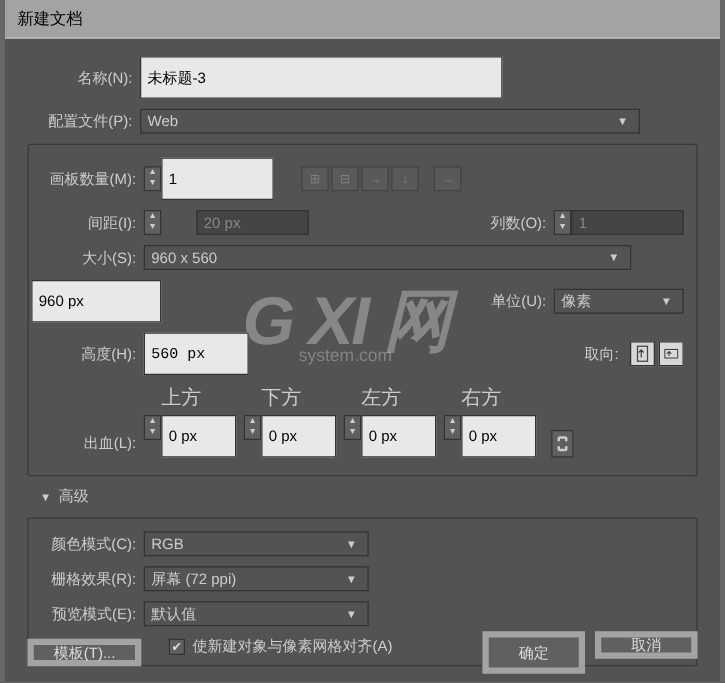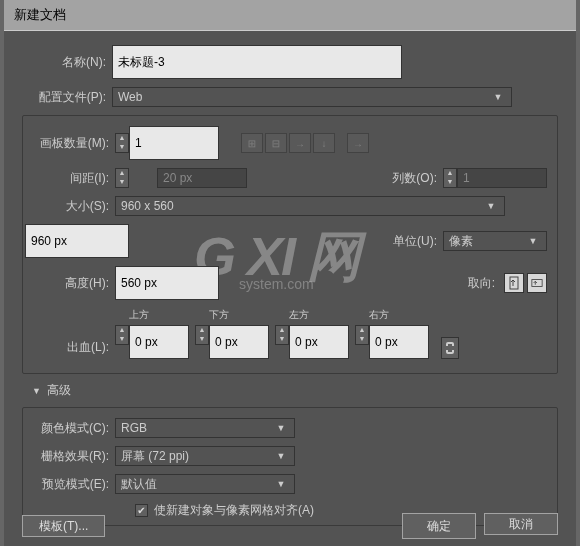--- a/index.html
+++ b/index.html
@@ -17,29 +17,29 @@
 .stepper { display: flex; flex-direction: column; width: 14px; height: 20px; background: #606060; border: 1px solid #333; }
 .stepper span { flex: 1; font-size: 7px; color: #ccc; text-align: center; line-height: 8px; cursor: pointer; }
 .icon-btn { width: 22px; height: 20px; background: #606060; border: 1px solid #333; display: inline-flex; align-items: center; justify-content: center; color: #aaa; font-size: 10px; margin-left: 2px; cursor: pointer; }
 .icon-btn.disabled { opacity: 0.5; }
 .fieldset { border: 1px solid #3a3a3a; border-radius: 2px; padding: 10px 10px 6px 10px; margin-bottom: 8px; position: relative; }
 .fieldset-inner { margin-left: -8px; }
 .section-header { display: flex; align-items: center; color: #ccc; font-size: 12px; margin: 4px 0 8px 10px; cursor: pointer; }
 .section-header .tri { margin-right: 6px; font-size: 9px; }
 .bleed-group { display: flex; align-items: flex-end; gap: 6px; }
 .bleed-col { display: flex; flex-direction: column; align-items: flex-start; }
-.bleed-col .hdr { font-size: 10px; color: #ccc; margin-bottom: 3px; padding-left: 14px; }
+.bleed-col .hdr { font-size: 16px; color: #ccc; margin-bottom: 3px; padding-left: 14px; }
 .bleed-input { display: flex; }
 .link-btn { width: 18px; height: 22px; background: #606060; border: 1px solid #333; display: flex; align-items: center; justify-content: center; color: #ccc; font-size: 11px; cursor: pointer; margin-left: 6px; }
 .checkbox-row { display: flex; align-items: center; color: #ccc; font-size: 12px; margin-left: 110px; margin-top: 4px; }
 .checkbox { width: 13px; height: 13px; background: #606060; border: 1px solid #333; margin-right: 6px; display: flex; align-items: center; justify-content: center; color: #ddd; font-size: 10px; }
 .footer { position: absolute; bottom: 8px; left: 18px; right: 18px; display: flex; justify-content: space-between; align-items: center; }
 .footer-left { display: flex; gap: 8px; }
 .footer-right { display: flex; gap: 8px; }
-.btn { background: #606060; color: #ddd; border: 1px solid #a3a3a3; height: 22px; padding: 0 16px; font-size: 12px; display: flex; align-items: center; cursor: pointer; }
+.btn { background: #606060; color: #ddd; border: 5px solid #a3a3a3; height: 22px; padding: 0 16px; font-size: 12px; display: flex; align-items: center; cursor: pointer; }
 .watermark { position: absolute; top: 190px; left: 190px; font-size: 54px; font-weight: bold; color: rgba(200,200,200,0.45); pointer-events: none; font-style: italic; letter-spacing: -2px; }
 .watermark-sub { position: absolute; top: 245px; left: 235px; font-size: 14px; color: rgba(180,180,180,0.5); pointer-events: none; }
 .orient-btn { width: 20px; height: 20px; background: #d8d8d8; border: 1px solid #333; display: inline-flex; align-items: center; justify-content: center; margin-left: 3px; cursor: pointer; }
 .orient-btn svg { width: 12px; height: 14px; }
 </style>
 </head>
 <body>
 
 <div class="window">
   <div class="titlebar">新建文档</div>
@@ -109,21 +109,21 @@
         <div style="flex:1"></div>
         <div class="label-sm">单位(U):</div>
         <div class="dropdown" style="width:104px">
           <span>像素</span>
           <span class="dropdown-arrow">▼</span>
         </div>
       </div>
 
       <div class="row">
         <div class="label">高度(H):</div>
-        <input class="input" style="width: 104px;" value="560 px">
+        <input class="input" style="width: 84px; font-family: Liberation Mono, monospace;" value="560 px">
         <div style="flex:1"></div>
         <div class="label-sm" style="width:50px">取向:</div>
         <div class="orient-btn">
           <svg viewBox="0 0 12 14">
                 <rect x="2" y="1" width="8" height="12" fill="none" stroke="#444"></rect>
                 <path d="M5 4 L5 10 M3 6 L5 4 L7 6" fill="none" stroke="#444"></path>
               </svg>
         </div>
         <div class="orient-btn">
           <svg viewBox="0 0 14 12">

